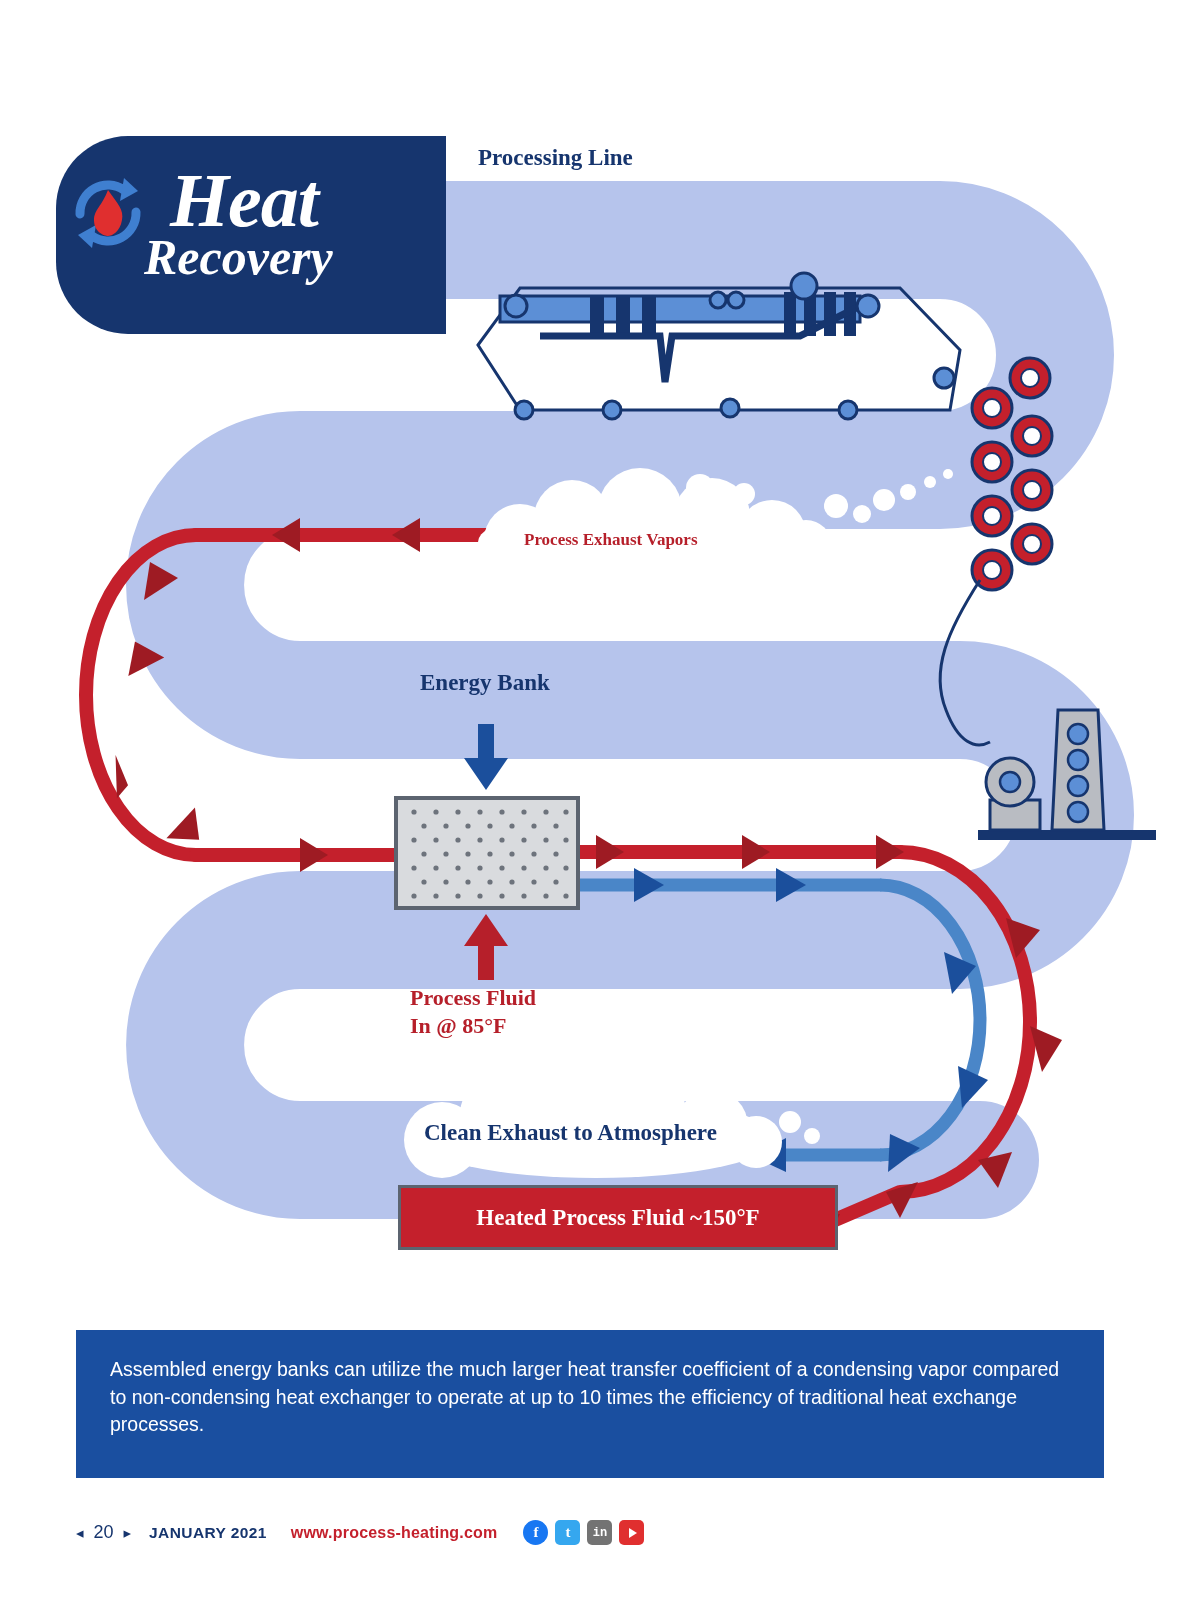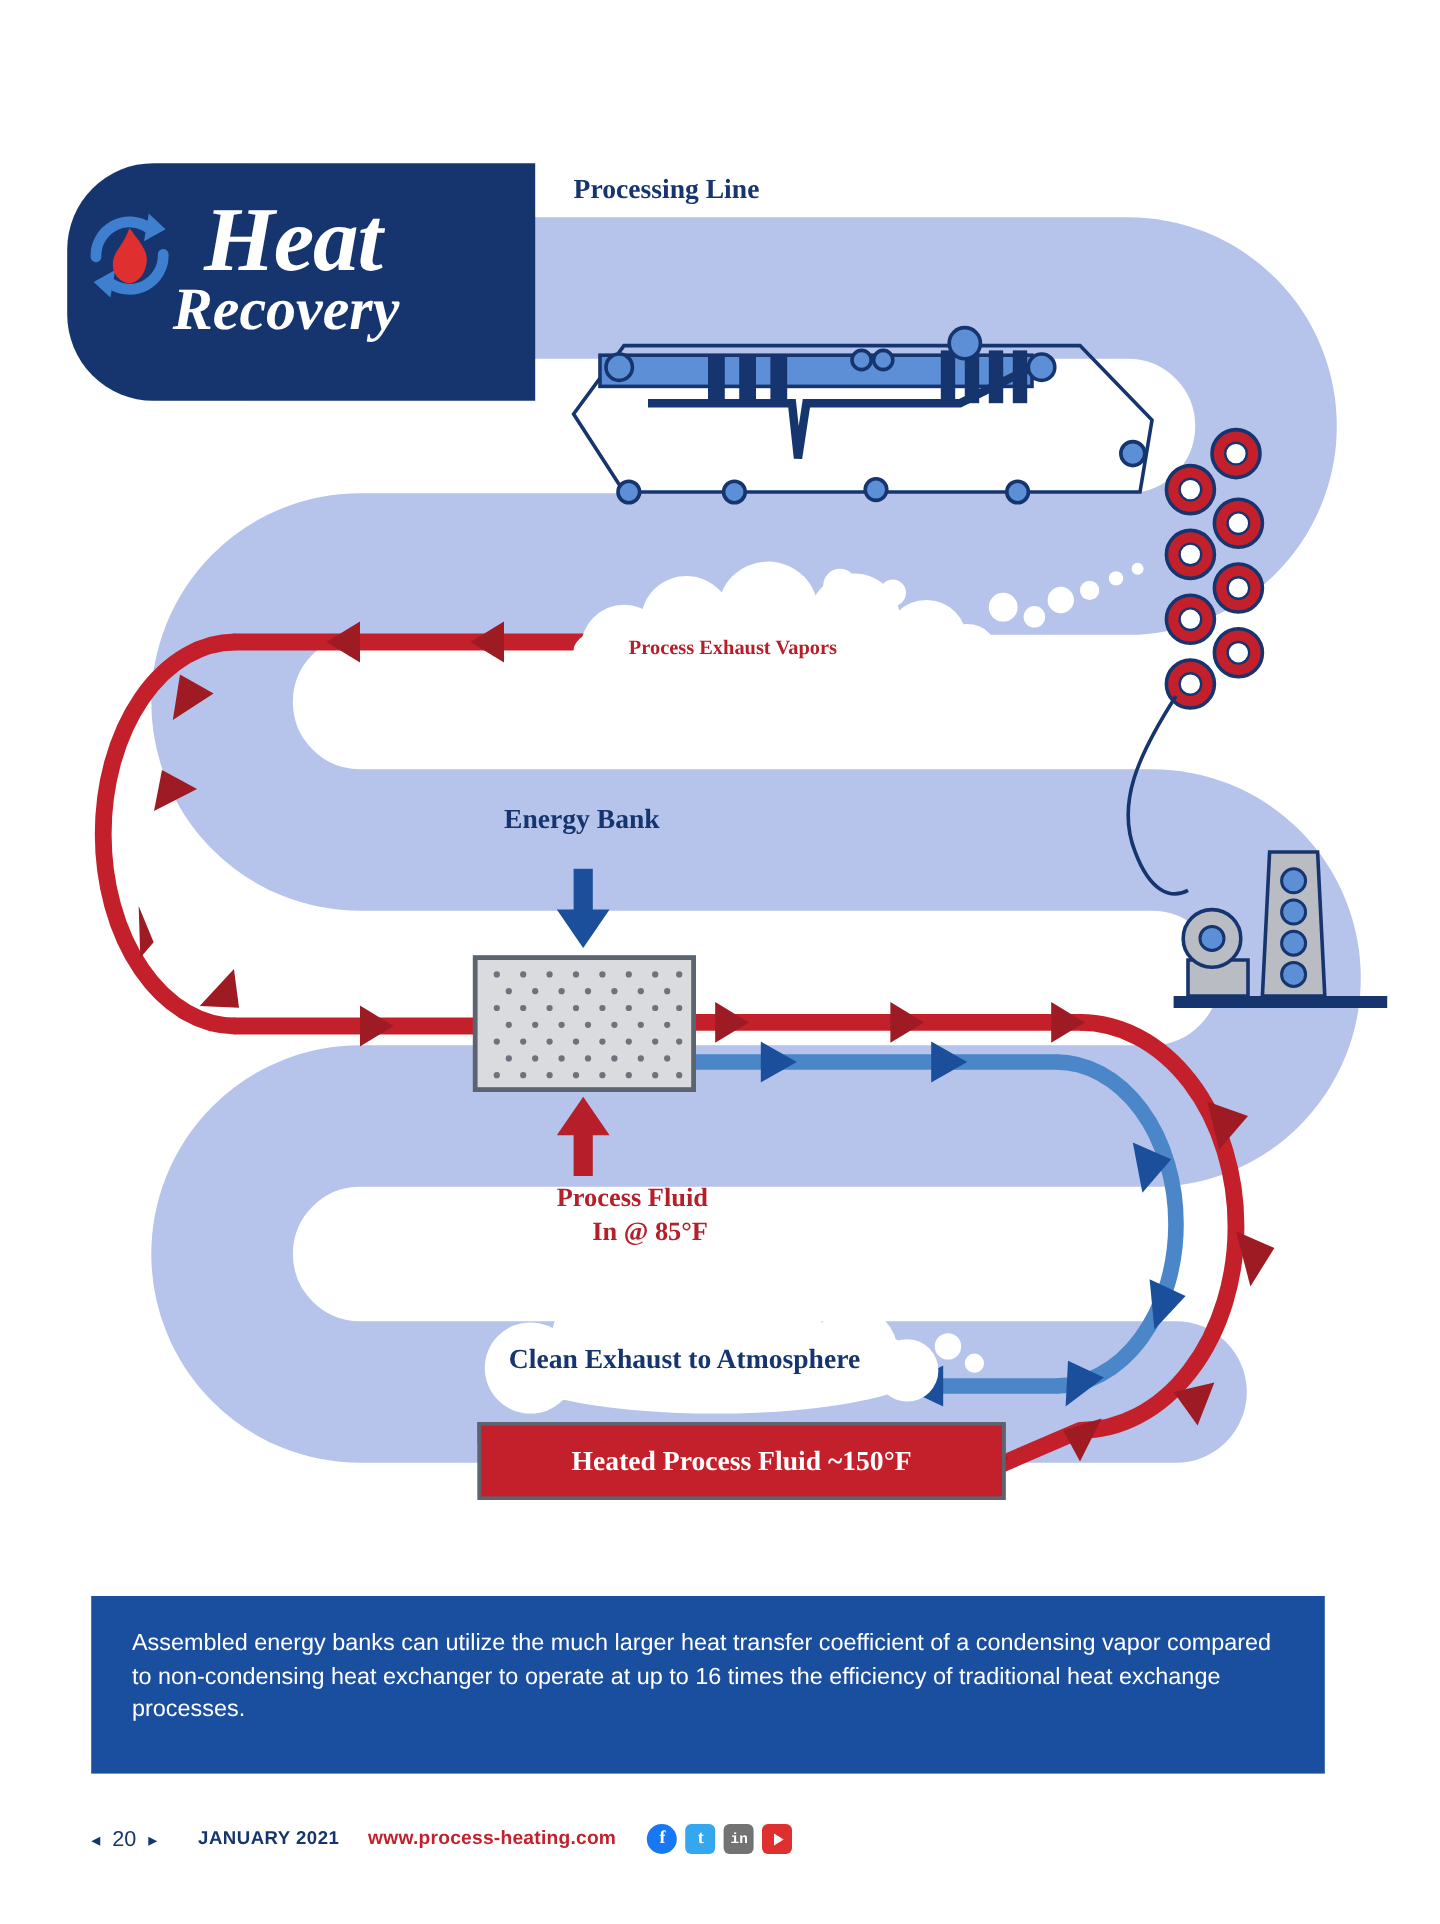--- a/index.html
+++ b/index.html
@@ -116,21 +116,21 @@
     color: #b61f2a;
   }
   .lbl-clean-exhaust {
     left: 424px; top: 1120px;
     font-size: 23px;
   }
   .lbl-fluid-in {
     left: 410px; top: 984px;
     font-size: 22px;
     color: #b61f2a;
-    text-align: right;
+    text-align: left;
     width: 180px;
     line-height: 1.25;
     white-space: normal;
   }
   .lbl-heated {
     position: absolute;
     left: 398px; top: 1185px;
     width: 440px; height: 65px;
     background: #c4202c;
     border: 3px solid #5c6470;
@@ -184,21 +184,21 @@
   .footer-page {
     color: #16356e;
     font-weight: normal;
     font-size: 18px;
   }
   .footer-date {
     color: #16356e;
     font-weight: bold;
     font-size: 15.5px;
     letter-spacing: 0.4px;
-    margin-left: 24px;
+    margin-left: 8px;
   }
   .footer-url {
     color: #c4202c;
     font-weight: bold;
     font-size: 16px;
     margin-left: 14px;
     letter-spacing: 0.2px;
   }
   .social {
     display: flex;
@@ -492,21 +492,21 @@
   <div class="lbl lbl-energy-bank">Energy Bank</div>
   <div class="lbl lbl-fluid-in">
     <div>Process Fluid</div>
     <div>In @ 85°F</div>
   </div>
   <div class="lbl lbl-clean-exhaust">Clean Exhaust to Atmosphere</div>
 
   <div class="heated-cap"></div>
   <div class="lbl-heated">Heated Process Fluid ~150°F</div>
 
-  <div class="caption">Assembled energy banks can utilize the much larger heat transfer coefficient of a condensing vapor compared to non-condensing heat exchanger to operate at up to 16 times the efficiency of traditional heat exchange processes.</div>
+  <div class="caption">Assembled energy banks can utilize the much larger heat transfer coefficient of a condensing vapor compared to non-condensing heat exchanger to operate at up to 10 times the efficiency of traditional heat exchange processes.</div>
 
   <div class="footer">
     <span class="footer-arrow">◂</span>
     <span class="footer-page">20</span>
     <span class="footer-arrow">▸</span>
     <span class="footer-date">JANUARY 2021</span>
     <span class="footer-url">www.process-heating.com</span>
     <span class="social">
       <span class="soc fb">f</span>
       <span class="soc tw">t</span>

